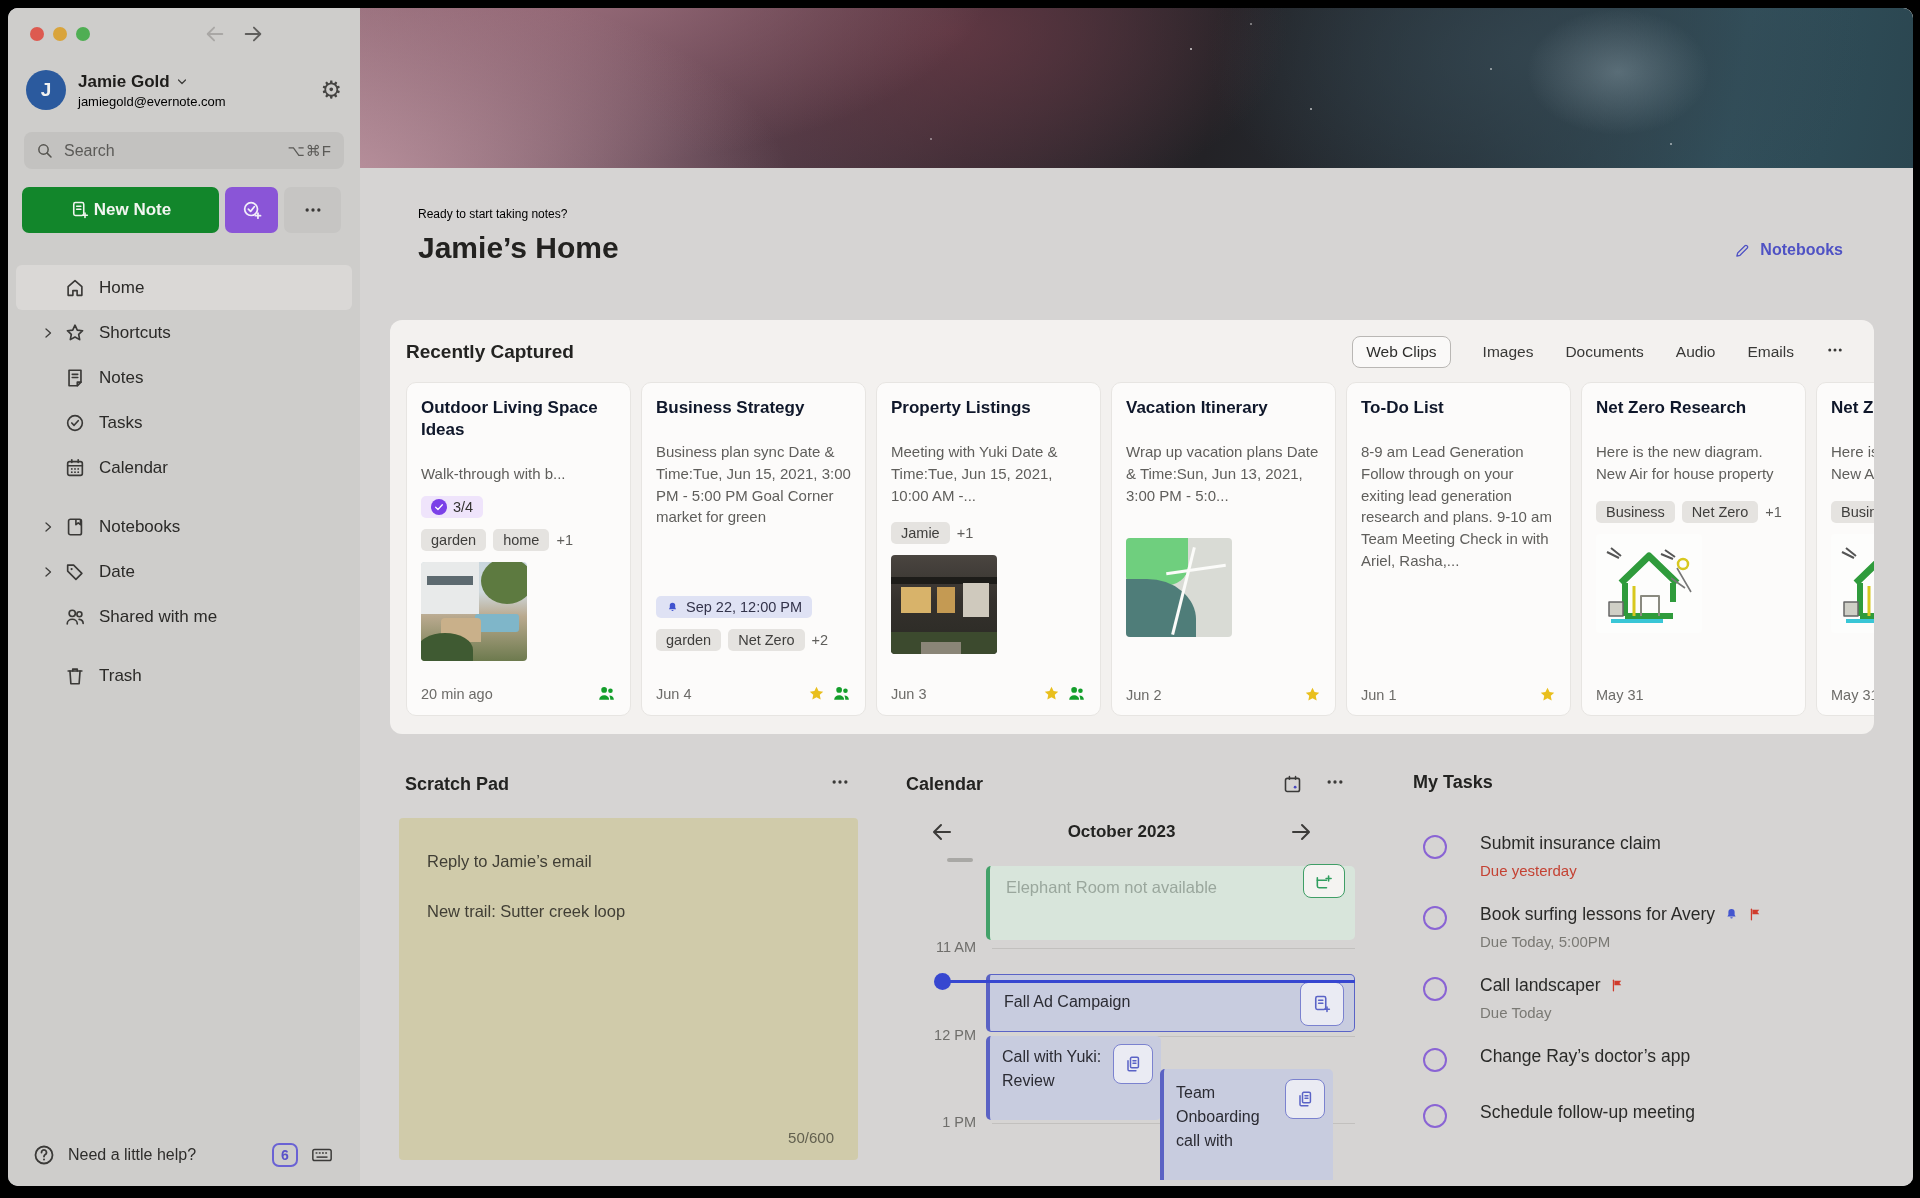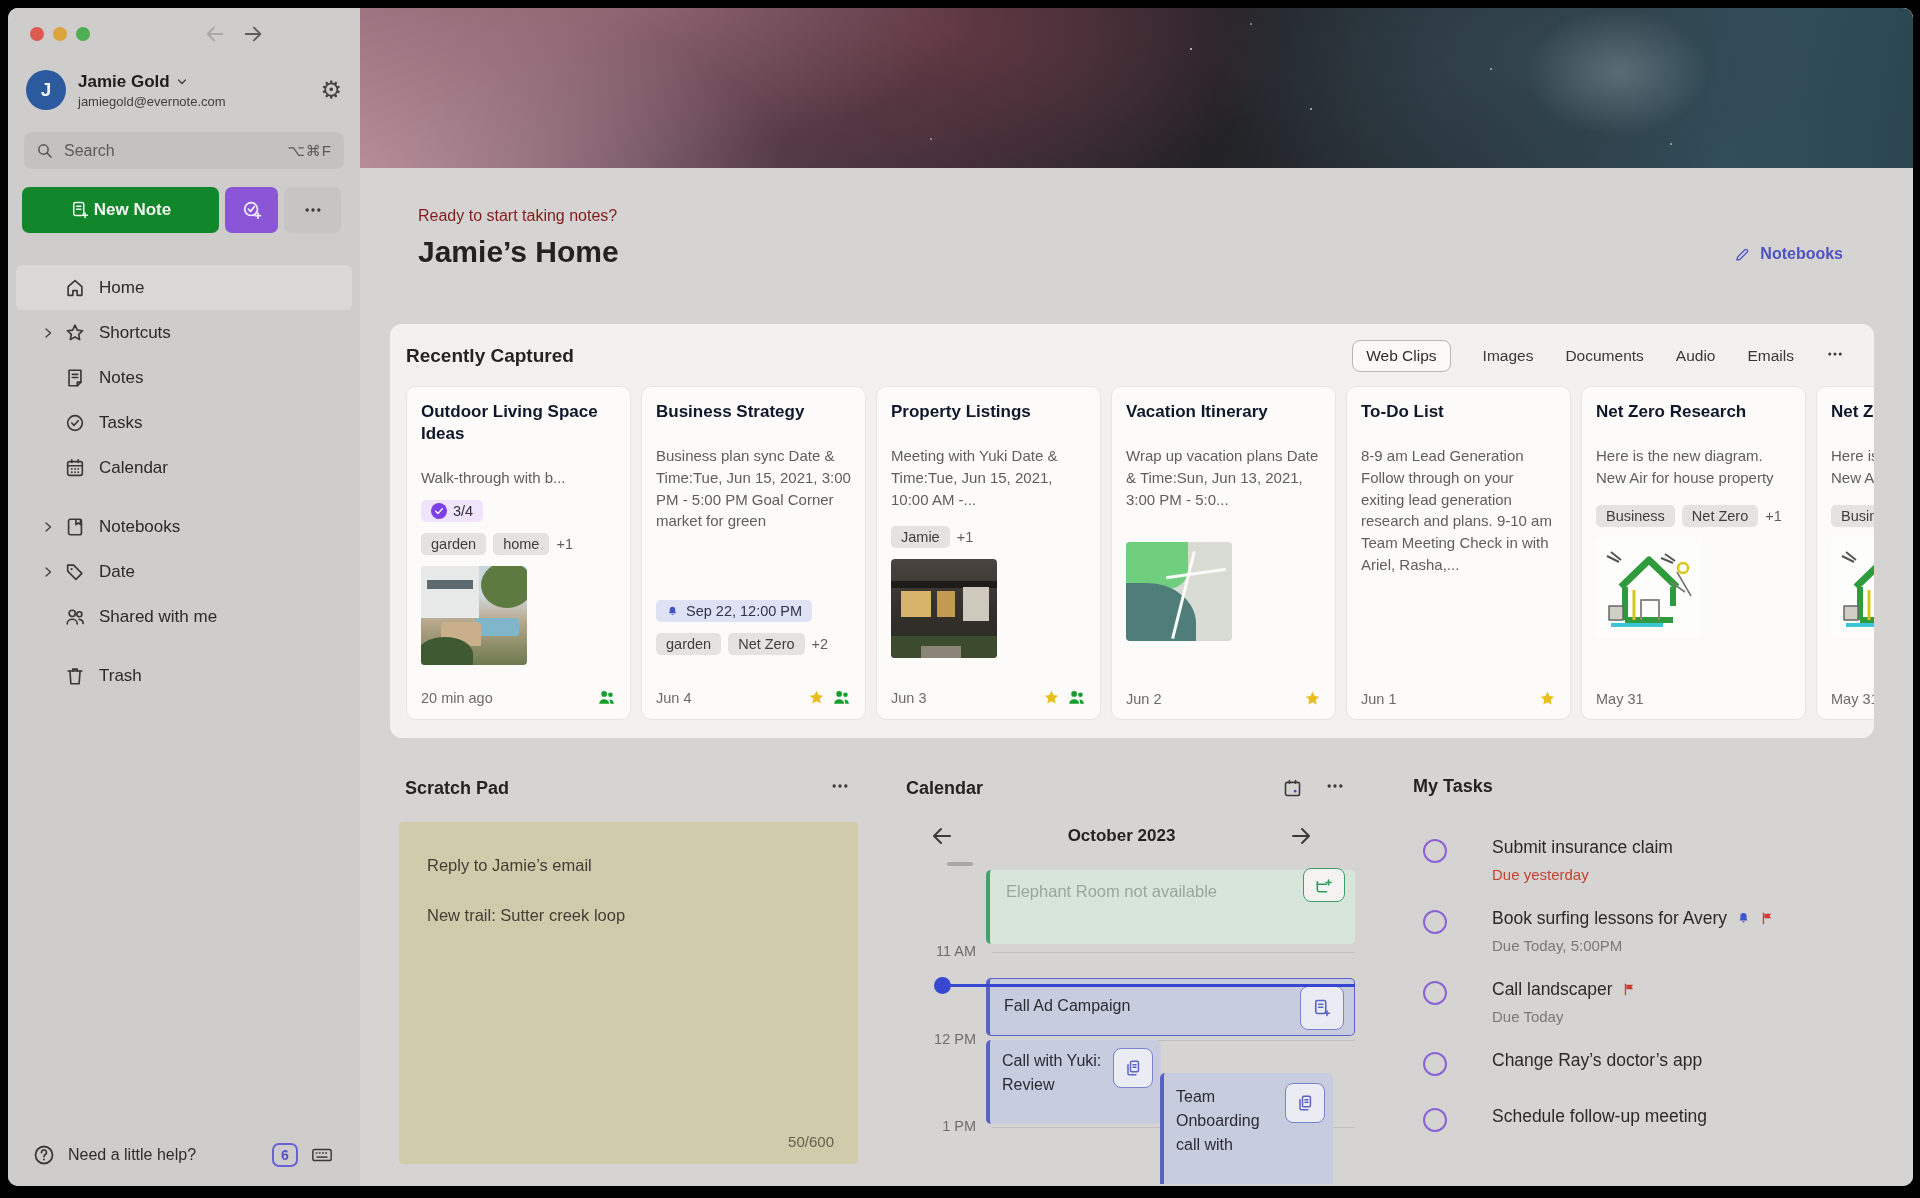--- a/index.html
+++ b/index.html
@@ -18,21 +18,21 @@
   .nav-arrows { margin-left:auto; display:flex; gap:16px; }
   .nav-arrows svg { width:22px; height:22px; }
   .arrow-back { color:#a9a7a5; } .arrow-fwd { color:#5f5e5c; }
 
   .profile { display:flex; align-items:center; padding:10px 18px 0 18px; }
   .avatar { width:40px; height:40px; border-radius:50%; background:#2b5a9e; color:#f2f2f0;
     font-size:19px; font-weight:bold; display:flex; align-items:center; justify-content:center; }
   .profile-text { margin-left:12px; }
   .profile-name { font-size:17px; font-weight:600; color:#1e1d1b; display:flex; align-items:center; gap:6px; }
   .profile-name svg { width:12px; height:12px; color:#3c3b39; }
-  .profile-email { font-size:13px; color:#404040; margin-top:2px; }
+  .profile-email { font-size:13px; color:#000000; margin-top:2px; }
   .gear { margin-left:auto; color:#454442; font-size:24px; line-height:1; cursor:default; }
 
   .search { margin:22px 16px 0 16px; height:37px; background:#c3c2c0; border-radius:8px;
     display:flex; align-items:center; padding:0 12px; }
   .search svg { width:18px; height:18px; color:#55544f; }
   .search-ph { margin-left:10px; font-size:16px; color:#5b5a57; }
   .search-kbd { margin-left:auto; font-size:15px; color:#5b5a57; letter-spacing:1px; }
 
   .btn-row { display:flex; margin:18px 16px 0 14px; gap:6px; height:46px; }
   .btn-new-note { width:197px; background:#12862b; border:none; border-radius:7px; color:#f2f5f0;
@@ -77,21 +77,21 @@
       radial-gradient(520px 280px at 38% 15%, rgba(104,58,70,.8), transparent 65%),
       radial-gradient(460px 260px at 76% 30%, rgba(52,70,80,.9), transparent 72%),
       linear-gradient(100deg,#8d6a76 0%,#5e4350 22%,#3a2c34 40%,#232226 55%,#27333b 72%,#31505c 88%,#2b4650 100%);
     position:relative; }
   .banner::after{ content:""; position:absolute; left:830px; top:40px; width:2px; height:2px;
     border-radius:50%; background:rgba(255,255,255,.8);
     box-shadow:120px 60px 0 rgba(255,255,255,.7), 300px 20px 0 rgba(255,255,255,.6),
       -260px 90px 0 rgba(255,255,255,.5), 480px 95px 0 rgba(255,255,255,.6), 60px -25px 0 rgba(255,255,255,.5); }
 
   .head { display:flex; align-items:flex-end; margin-top:39px; padding:0 70px 0 58px; }
-  .kicker { font-size:16px; color:#7f1d1d; }
+  .kicker { font-size:12px; color:#000000; }
   .page-title { font-size:30px; font-weight:bold; color:#232220; margin-top:10px; }
   .customize { margin-left:auto; display:flex; align-items:center; gap:9px; color:#4f52c4;
     font-size:16px; font-weight:600; margin-bottom:6px; cursor:default; }
   .customize svg { width:17px; height:17px; }
 
   
   .panel { margin:55px 39px 0 30px; background:#f3f1ef; border-radius:12px;
     padding:16px 0 18px 16px; overflow:hidden; }
   .panel-head { display:flex; align-items:center; padding-right:30px; margin-bottom:14px; }
   .panel-title { font-size:19px; font-weight:bold; color:#232321; }
@@ -198,21 +198,21 @@
   .ev-team .ev-btn { top:10px; right:8px; width:40px; height:40px; background:rgba(246,246,249,.75);
     border:1.5px solid #7b82cf; color:#5a63c6; }
   .now-line { position:absolute; left:48px; right:0; top:122px; height:3px; background:#3747d0; z-index:3; }
   .now-dot { position:absolute; left:34px; top:115px; width:17px; height:17px; border-radius:50%;
     background:#3747d0; z-index:3; }
   .hour-sliver { position:absolute; right:382px; top:0; width:26px; height:4px; background:#a9a8a5; border-radius:2px; }
 
   .tasks { position:absolute; left:1047px; top:0; width:488px; }
   .tasks .w-head { padding:10px 0 0 6px; }
   .task-list { margin-top:40px; }
-  .task { display:flex; margin-bottom:25px;gap:12px; }
+  .task { display:flex; margin-bottom:25px; }
   .task-check { width:24px; height:24px; border:2.5px solid #8a64d4; border-radius:50%;
     flex:0 0 24px; margin-left:16px; margin-top:2px; }
   .task-body { margin-left:33px; }
   .task-title { font-size:17.5px; color:#2a2a28; display:flex; align-items:center; gap:9px; }
   .task-title svg.bell { width:15px; height:15px; color:#4456cf; }
   .task-title svg.flag { width:15px; height:15px; color:#d03a2b; }
   .task-meta { font-size:15px; color:#7a7974; margin-top:8px; }
   .task-meta.overdue { color:#c44233; }
   .task.tight { margin-bottom:30px; }
 </style>

